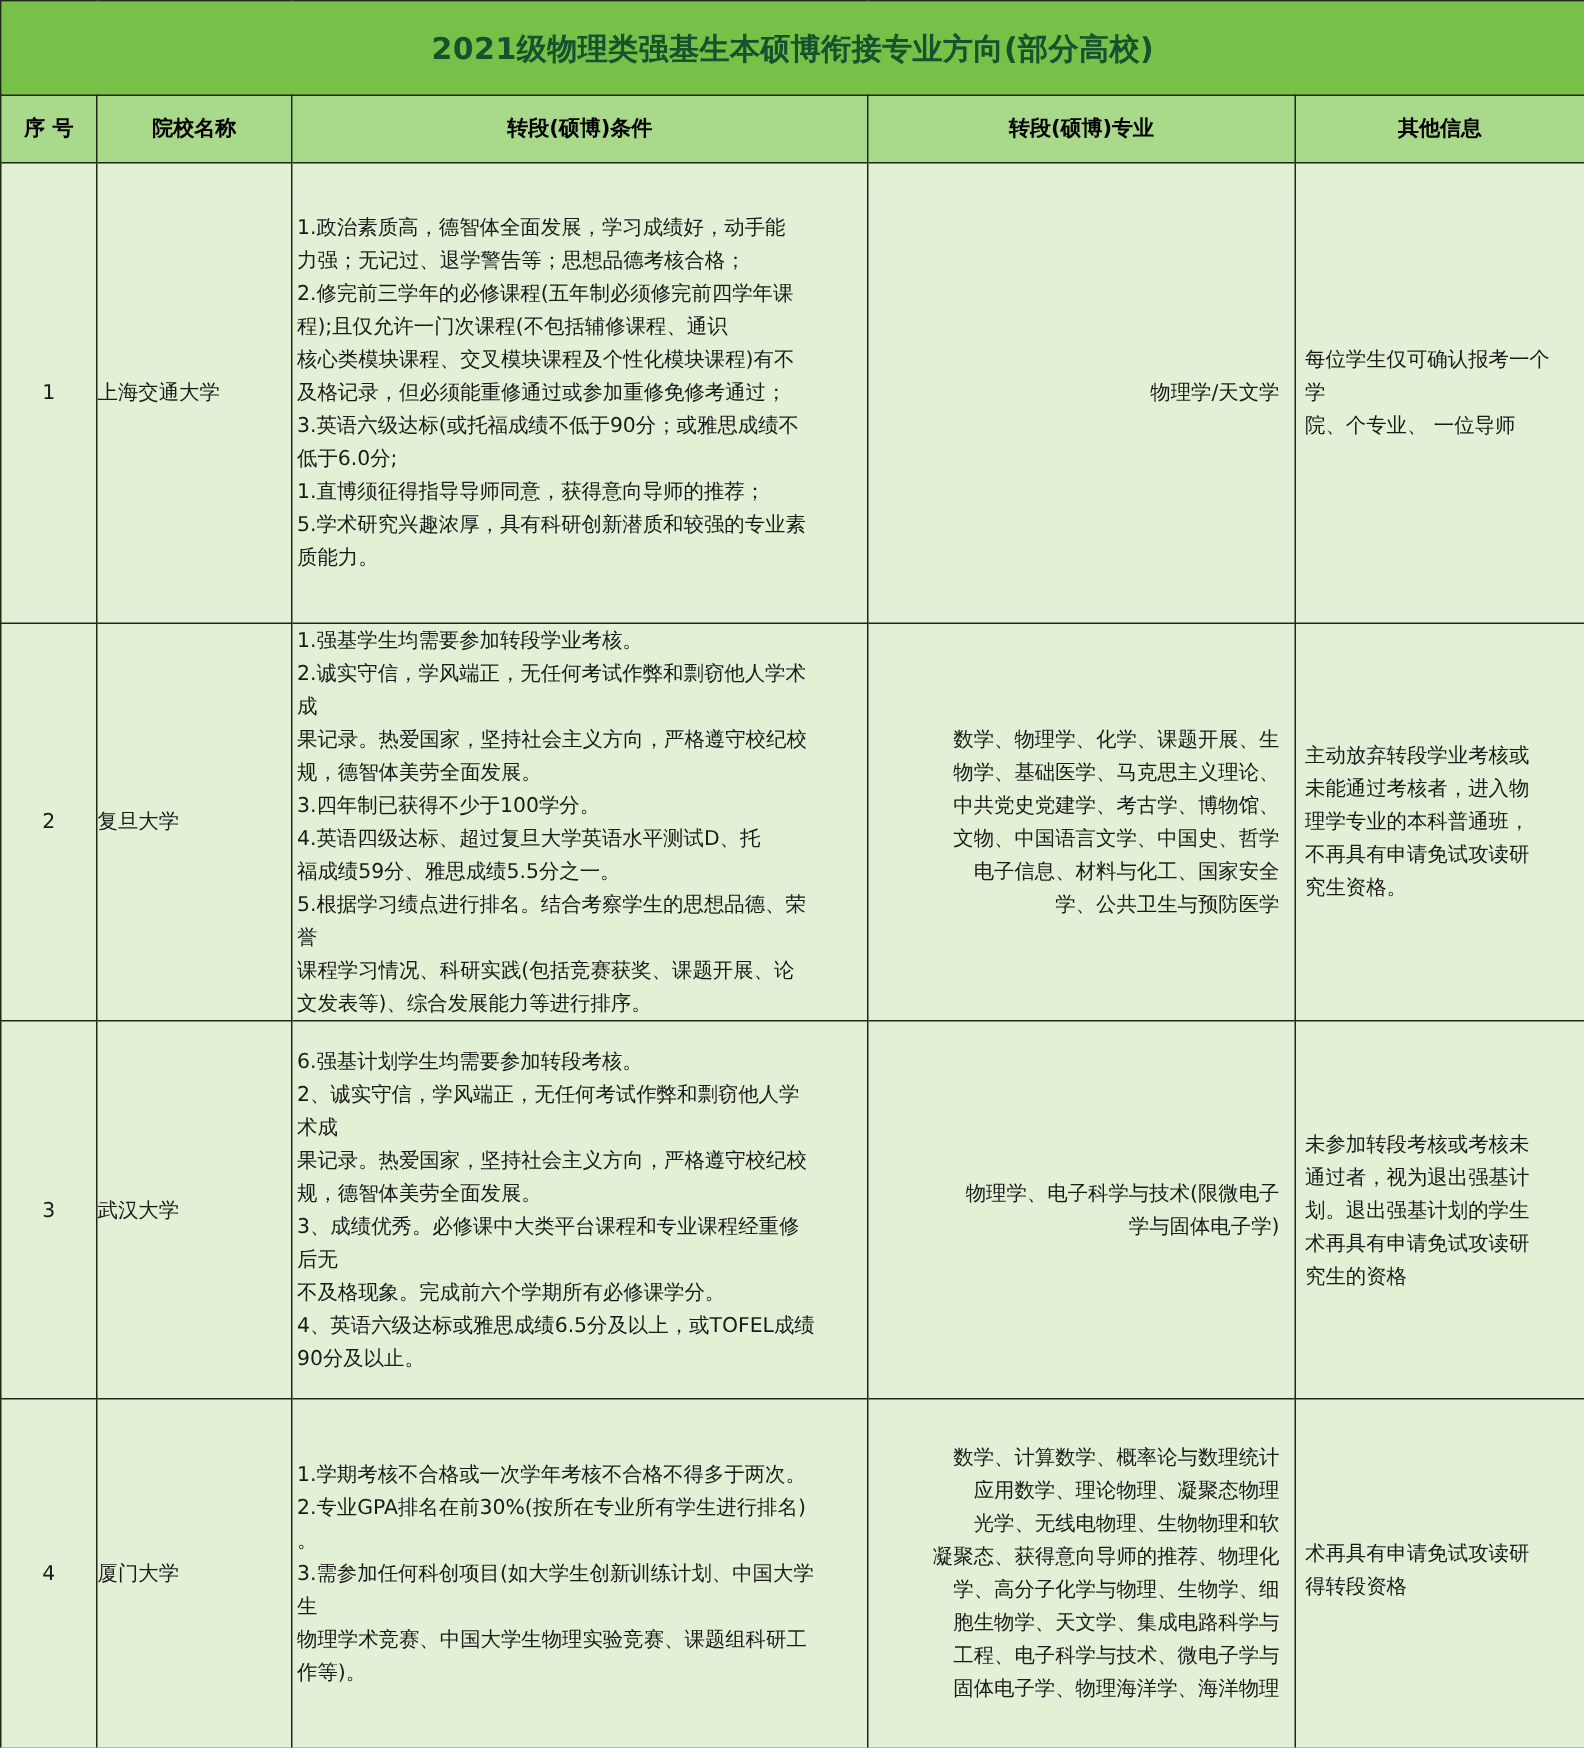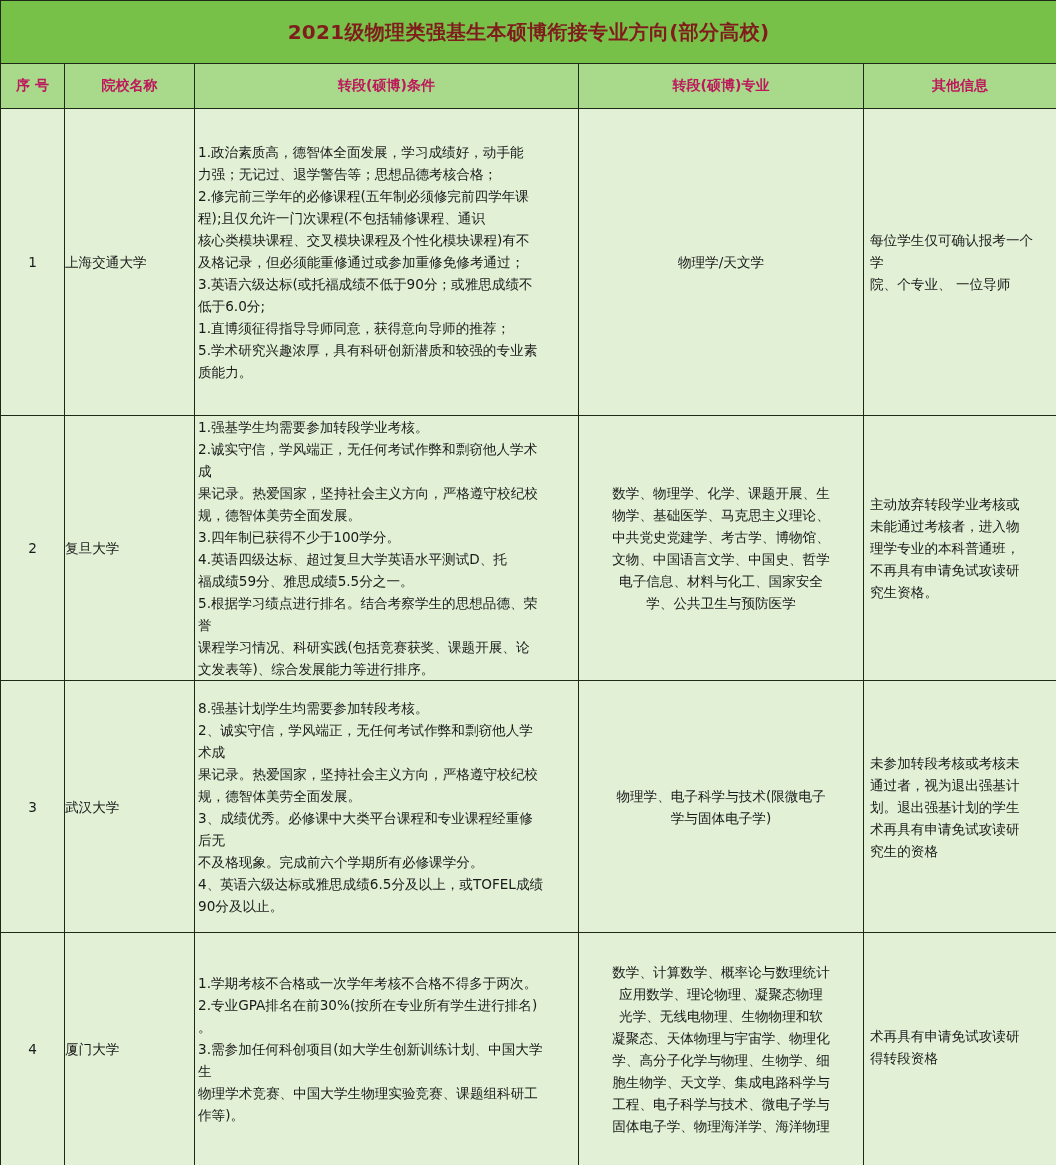--- a/index.html
+++ b/index.html
@@ -1,28 +1,28 @@
 <!DOCTYPE html>
 <html><head>
 <meta charset="utf-8">
 <style>
   html, body { margin: 0; padding: 0; background: #e2f1d6; }
   body { width: 1056px; height: 1165px; overflow: hidden; position: relative;
          font-family: "DejaVu Sans", "Liberation Sans", sans-serif; color: #1a1a1a; }
   table { border-collapse: collapse; width: 1056px; table-layout: fixed; }
   td, th { border: 1.5px solid #1e2a16; padding: 0; }
-  .title-cell { height: 62px; background: #78c148; color: #7f1d1d; font-size: 20px;
+  .title-cell { height: 62px; background: #78c148; color: #14532d; font-size: 20px;
                 font-weight: bold; text-align: center; letter-spacing: 0.3px; margin-left: 35px; }
   .hdr th { height: 44px; background: #a9d98b; font-size: 14px; font-weight: bold;
-            text-align: center; color: #be185d; margin-left: 48px; }
+            text-align: center; color: #000000; margin-left: 48px; }
   .row td { background: #e2f1d6; font-size: 13.6px; line-height: 22px; vertical-align: middle; }
   .c-no { text-align: center; }
   .c-school { }
   .c-cond { text-align: left; padding: 0 3px 0 3px !important; margin-top: 30px; }
-  .c-major { text-align: center; padding: 0 20px !important; }
+  .c-major { text-align: right; padding: 0 10px !important; }
   .c-other { text-align: left; padding: 0 6px !important; }
   .line { display: block; white-space: nowrap; }
   .watermark { position: absolute; left: 748px; top: 1168px; font-size: 28px;
                color: rgba(90,100,90,0.55); letter-spacing: 2px; white-space: nowrap; }
   .wm-dot { display: inline-block; width: 8px; height: 8px; border-radius: 50%;
             background: rgba(90,100,90,0.5); vertical-align: middle; margin: 0 16px; }
 </style>
 </head>
 <body>
 
@@ -103,21 +103,21 @@
       <span class="line">理学专业的本科普通班，</span>
       <span class="line">不再具有申请免试攻读研</span>
       <span class="line">究生资格。</span>
     </td>
   </tr>
 
   <tr class="row" style="height:252px">
     <td class="c-no">3</td>
     <td class="c-school">武汉大学</td>
     <td class="c-cond">
-      <span class="line">8.强基计划学生均需要参加转段考核。</span>
+      <span class="line">6.强基计划学生均需要参加转段考核。</span>
       <span class="line">2、诚实守信，学风端正，无任何考试作弊和剽窃他人学</span>
       <span class="line">术成</span>
       <span class="line">果记录。热爱国家，坚持社会主义方向，严格遵守校纪校</span>
       <span class="line">规，德智体美劳全面发展。</span>
       <span class="line">3、成绩优秀。必修课中大类平台课程和专业课程经重修</span>
       <span class="line">后无</span>
       <span class="line">不及格现象。完成前六个学期所有必修课学分。</span>
       <span class="line">4、英语六级达标或雅思成绩6.5分及以上，或TOFEL成绩</span>
       <span class="line">90分及以止。</span>
     </td>
@@ -143,21 +143,21 @@
       <span class="line">。</span>
       <span class="line">3.需参加任何科创项目(如大学生创新训练计划、中国大学</span>
       <span class="line">生</span>
       <span class="line">物理学术竞赛、中国大学生物理实验竞赛、课题组科研工</span>
       <span class="line">作等)。</span>
     </td>
     <td class="c-major">
       <span class="line">数学、计算数学、概率论与数理统计</span>
       <span class="line">应用数学、理论物理、凝聚态物理</span>
       <span class="line">光学、无线电物理、生物物理和软</span>
-      <span class="line">凝聚态、天体物理与宇宙学、物理化</span>
+      <span class="line">凝聚态、获得意向导师的推荐、物理化</span>
       <span class="line">学、高分子化学与物理、生物学、细</span>
       <span class="line">胞生物学、天文学、集成电路科学与</span>
       <span class="line">工程、电子科学与技术、微电子学与</span>
       <span class="line">固体电子学、物理海洋学、海洋物理</span>
     </td>
     <td class="c-other" style="vertical-align:top; padding-top:92px !important;">
       <span class="line">术再具有申请免试攻读研</span>
       <span class="line">得转段资格</span>
     </td>
   </tr>

